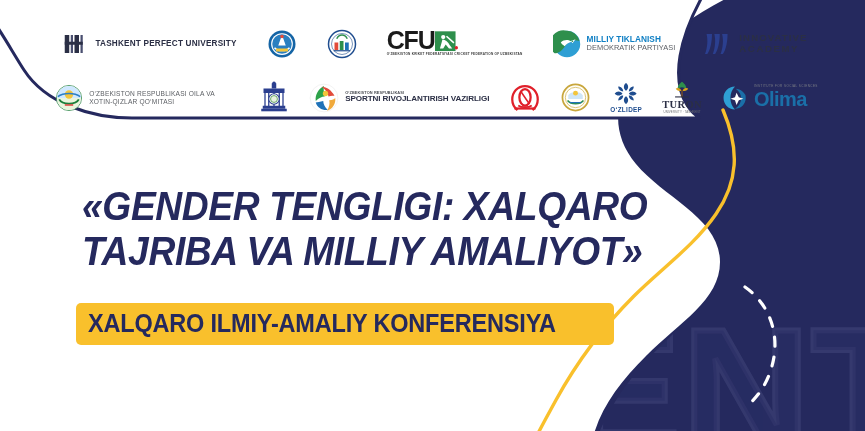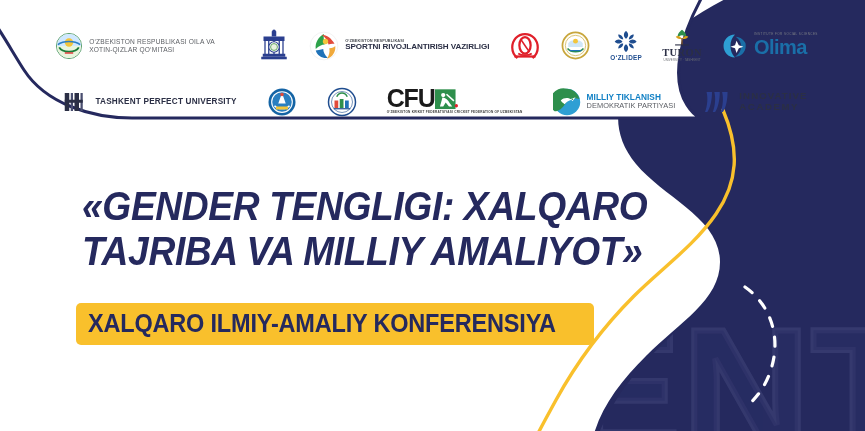--- a/index.html
+++ b/index.html
@@ -62,21 +62,21 @@
     line-height:1.12;
     white-space:nowrap;
     transform:scaleX(.93);
     transform-origin:left center;
   }
   .subtitle-wrap{
     position:absolute; left:76px; top:303px;
     z-index:8;
     background:#f9c02c;
     border-radius:5px;
-    padding:8px 8px 9px 12px;
+    padding:8px 28px 9px 12px;
   }
   .subtitle-wrap .sub{
     font-family:"Liberation Sans Narrow","Liberation Sans",sans-serif;
     font-size:25px; font-weight:700; color:#25295e;
     letter-spacing:-0.2px; line-height:1; white-space:nowrap;
     transform:scaleX(.94); transform-origin:left center;
   }
 </style>
 </head>
 <body>
@@ -129,20 +129,100 @@
                C726,-40 688,8 680,56
                C672,104 700,118 700,118
                L132,118
                C92,118 46,104 24,70
                C6,42 -12,6 -40,-18 Z"></path>
     </g>
   </svg>
 
   <div class="logo-rows">
 
+    <div class="logo-row row2">
+
+      <div class="logo">
+        <svg class="mark" width="26" height="24" viewBox="0 0 34 32">
+          <rect x="2" y="4" width="6" height="24" fill="#2b2f45"></rect>
+          <rect x="10" y="4" width="3" height="24" fill="#4a4f70"></rect>
+          <rect x="15" y="4" width="6" height="24" fill="#2b2f45"></rect>
+          <rect x="23" y="4" width="3" height="24" fill="#4a4f70"></rect>
+          <rect x="2" y="13" width="24" height="4" fill="#2b2f45"></rect>
+        </svg>
+        <div class="w-tpu">TASHKENT PERFECT UNIVERSITY</div>
+      </div>
+
+      <div class="logo">
+        <svg class="mark" width="30" height="30" viewBox="0 0 40 40">
+          <circle cx="20" cy="20" r="18" fill="#1464a5"></circle>
+          <circle cx="20" cy="20" r="14.5" fill="#fff"></circle>
+          <circle cx="20" cy="20" r="13" fill="#2a7fc0"></circle>
+          <path d="M20 8 L25 22 L15 22Z" fill="#fff"></path>
+          <circle cx="20" cy="10" r="2.4" fill="#e24b3a"></circle>
+          <path d="M10 25 C14 30 26 30 30 25" fill="none" stroke="#fff" stroke-width="2"></path>
+          <rect x="12" y="26" width="16" height="4" fill="#f3c53b"></rect>
+        </svg>
+      </div>
+
+      <div class="logo">
+        <svg class="mark" width="30" height="30" viewBox="0 0 40 40">
+          <circle cx="20" cy="20" r="18" fill="#fff" stroke="#1f4d8f" stroke-width="2"></circle>
+          <circle cx="20" cy="20" r="14" fill="#fff" stroke="#1f4d8f" stroke-width="0.8"></circle>
+          <path d="M13 13 C15 9 18 8 20 8 C22 8 25 9 27 13" fill="none" stroke="#2e8f4c" stroke-width="2"></path>
+          <rect x="10" y="18" width="5" height="10" fill="#e24b3a"></rect>
+          <rect x="17" y="16" width="5" height="12" fill="#2e8f4c"></rect>
+          <rect x="24" y="18" width="5" height="10" fill="#1f72b8"></rect>
+          <path d="M9 29 L31 29" stroke="#1f4d8f" stroke-width="1.6"></path>
+        </svg>
+      </div>
+
+      <div class="logo" style="gap:2px;">
+        <div class="wordmark">
+          <div style="display:flex; align-items:flex-start; gap:1px;">
+            <span class="w-cfu">CFU</span>
+            <svg width="23" height="22" viewBox="0 0 28 26" style="margin-top:1px;">
+              <rect x="0" y="0" width="25" height="24" fill="#2e8f4c"></rect>
+              <circle cx="10" cy="7" r="2.6" fill="#fff"></circle>
+              <path d="M9 10 C13 10 16 13 18 17 L21 21 L17 21 L13 16 L10 21 L6 21 L8 14Z" fill="#fff"></path>
+              <path d="M14 6 L23 14" stroke="#fff" stroke-width="2"></path>
+              <circle cx="26" cy="20" r="2" fill="#e0202a"></circle>
+            </svg>
+          </div>
+          <div class="w-cfu-sub">O‘ZBEKISTON KRIKET FEDERATSIYASI CRICKET FEDERATION OF UZBEKISTAN</div>
+        </div>
+      </div>
+
+      <div class="logo">
+        <svg class="mark" width="28" height="28" viewBox="0 0 36 36">
+          <circle cx="18" cy="18" r="17" fill="#2e9fd4"></circle>
+          <path d="M18 1 A17 17 0 0 1 34 14 C26 12 20 14 16 20 C12 26 8 30 2 30 A17 17 0 0 1 18 1Z" fill="#2e8f4c"></path>
+          <path d="M10 16 C14 12 20 12 24 15 C20 16 17 18 15 21 C13 19 11 18 10 16Z" fill="#fff"></path>
+          <path d="M23 14 L29 12 L25 17Z" fill="#fff"></path>
+          <circle cx="25" cy="14.5" r="1" fill="#2e8f4c"></circle>
+        </svg>
+        <div class="wordmark">
+          <div class="w-mtdp1">MILLIY TIKLANISH</div>
+          <div class="w-mtdp2">DEMOKRATIK PARTIYASI</div>
+        </div>
+      </div>
+
+      <div class="logo">
+        <svg class="mark" width="28" height="24" viewBox="0 0 36 30">
+          <path d="M2 2 L9 2 C9 12 7 22 3 28 L0 28 C3 20 4 10 2 2Z" fill="#2b3f8f"></path>
+          <path d="M12 2 L19 2 C19 12 17 22 13 28 L10 28 C13 20 14 10 12 2Z" fill="#2b3f8f"></path>
+          <path d="M22 2 L29 2 C29 12 27 22 23 28 L20 28 C23 20 24 10 22 2Z" fill="#2b3f8f"></path>
+        </svg>
+        <div class="wordmark">
+          <div class="w-ia1">INNOVATIVE</div>
+          <div class="w-ia2">ACADEMY</div>
+        </div>
+      </div>
+    </div>
+
     <div class="logo-row row1">
 
       <div class="logo">
         <svg class="mark" width="28" height="28" viewBox="0 0 40 40">
           <circle cx="20" cy="20" r="18" fill="#fff" stroke="#1c7d3a" stroke-width="1"></circle>
           <path d="M20 3 A17 17 0 0 1 37 20 L3 20 A17 17 0 0 1 20 3Z" fill="#cfe8ff"></path>
           <path d="M3 20 L37 20 A17 17 0 0 1 20 37 A17 17 0 0 1 3 20Z" fill="#e9f5dd"></path>
           <circle cx="20" cy="15" r="6" fill="#f3c53b"></circle>
           <path d="M6 22 C10 30 30 30 34 22" fill="none" stroke="#1c7d3a" stroke-width="2.6"></path>
           <path d="M4 18 C12 12 28 12 36 18" fill="none" stroke="#2b7fc4" stroke-width="2.2"></path>
@@ -235,100 +315,20 @@
           <path d="M17 2 C8 2 2 9 2 17 C2 25 8 32 17 32 C13 28 11 23 11 17 C11 11 13 6 17 2Z" fill="#2e9fd4"></path>
           <path d="M30 12 C27 8 23 5 18 5 C23 9 25 13 25 17 C25 23 22 28 17 31 C25 31 31 25 31 17 C31 15 31 13 30 12Z" fill="#1a6fa8"></path>
           <path d="M19 10 L22 16 L28 18 L22 20 L19 26 L17 20 L11 18 L17 16Z" fill="#ffffff"></path>
         </svg>
         <div class="wordmark">
           <div class="w-olima-sub">INSTITUTE FOR SOCIAL SCIENCES</div>
           <div class="w-olima">Olima</div>
         </div>
       </div>
     </div>
-
-    <div class="logo-row row2">
-
-      <div class="logo">
-        <svg class="mark" width="26" height="24" viewBox="0 0 34 32">
-          <rect x="2" y="4" width="6" height="24" fill="#2b2f45"></rect>
-          <rect x="10" y="4" width="3" height="24" fill="#4a4f70"></rect>
-          <rect x="15" y="4" width="6" height="24" fill="#2b2f45"></rect>
-          <rect x="23" y="4" width="3" height="24" fill="#4a4f70"></rect>
-          <rect x="2" y="13" width="24" height="4" fill="#2b2f45"></rect>
-        </svg>
-        <div class="w-tpu">TASHKENT PERFECT UNIVERSITY</div>
-      </div>
-
-      <div class="logo">
-        <svg class="mark" width="30" height="30" viewBox="0 0 40 40">
-          <circle cx="20" cy="20" r="18" fill="#1464a5"></circle>
-          <circle cx="20" cy="20" r="14.5" fill="#fff"></circle>
-          <circle cx="20" cy="20" r="13" fill="#2a7fc0"></circle>
-          <path d="M20 8 L25 22 L15 22Z" fill="#fff"></path>
-          <circle cx="20" cy="10" r="2.4" fill="#e24b3a"></circle>
-          <path d="M10 25 C14 30 26 30 30 25" fill="none" stroke="#fff" stroke-width="2"></path>
-          <rect x="12" y="26" width="16" height="4" fill="#f3c53b"></rect>
-        </svg>
-      </div>
-
-      <div class="logo">
-        <svg class="mark" width="30" height="30" viewBox="0 0 40 40">
-          <circle cx="20" cy="20" r="18" fill="#fff" stroke="#1f4d8f" stroke-width="2"></circle>
-          <circle cx="20" cy="20" r="14" fill="#fff" stroke="#1f4d8f" stroke-width="0.8"></circle>
-          <path d="M13 13 C15 9 18 8 20 8 C22 8 25 9 27 13" fill="none" stroke="#2e8f4c" stroke-width="2"></path>
-          <rect x="10" y="18" width="5" height="10" fill="#e24b3a"></rect>
-          <rect x="17" y="16" width="5" height="12" fill="#2e8f4c"></rect>
-          <rect x="24" y="18" width="5" height="10" fill="#1f72b8"></rect>
-          <path d="M9 29 L31 29" stroke="#1f4d8f" stroke-width="1.6"></path>
-        </svg>
-      </div>
-
-      <div class="logo" style="gap:2px;">
-        <div class="wordmark">
-          <div style="display:flex; align-items:flex-start; gap:1px;">
-            <span class="w-cfu">CFU</span>
-            <svg width="23" height="22" viewBox="0 0 28 26" style="margin-top:1px;">
-              <rect x="0" y="0" width="25" height="24" fill="#2e8f4c"></rect>
-              <circle cx="10" cy="7" r="2.6" fill="#fff"></circle>
-              <path d="M9 10 C13 10 16 13 18 17 L21 21 L17 21 L13 16 L10 21 L6 21 L8 14Z" fill="#fff"></path>
-              <path d="M14 6 L23 14" stroke="#fff" stroke-width="2"></path>
-              <circle cx="26" cy="20" r="2" fill="#e0202a"></circle>
-            </svg>
-          </div>
-          <div class="w-cfu-sub">O‘ZBEKISTON KRIKET FEDERATSIYASI CRICKET FEDERATION OF UZBEKISTAN</div>
-        </div>
-      </div>
-
-      <div class="logo">
-        <svg class="mark" width="28" height="28" viewBox="0 0 36 36">
-          <circle cx="18" cy="18" r="17" fill="#2e9fd4"></circle>
-          <path d="M18 1 A17 17 0 0 1 34 14 C26 12 20 14 16 20 C12 26 8 30 2 30 A17 17 0 0 1 18 1Z" fill="#2e8f4c"></path>
-          <path d="M10 16 C14 12 20 12 24 15 C20 16 17 18 15 21 C13 19 11 18 10 16Z" fill="#fff"></path>
-          <path d="M23 14 L29 12 L25 17Z" fill="#fff"></path>
-          <circle cx="25" cy="14.5" r="1" fill="#2e8f4c"></circle>
-        </svg>
-        <div class="wordmark">
-          <div class="w-mtdp1">MILLIY TIKLANISH</div>
-          <div class="w-mtdp2">DEMOKRATIK PARTIYASI</div>
-        </div>
-      </div>
-
-      <div class="logo">
-        <svg class="mark" width="28" height="24" viewBox="0 0 36 30">
-          <path d="M2 2 L9 2 C9 12 7 22 3 28 L0 28 C3 20 4 10 2 2Z" fill="#2b3f8f"></path>
-          <path d="M12 2 L19 2 C19 12 17 22 13 28 L10 28 C13 20 14 10 12 2Z" fill="#2b3f8f"></path>
-          <path d="M22 2 L29 2 C29 12 27 22 23 28 L20 28 C23 20 24 10 22 2Z" fill="#2b3f8f"></path>
-        </svg>
-        <div class="wordmark">
-          <div class="w-ia1">INNOVATIVE</div>
-          <div class="w-ia2">ACADEMY</div>
-        </div>
-      </div>
-    </div>
   </div>
 
   <div class="headline">
     <div class="line">«GENDER TENGLIGI: XALQARO</div>
     <div class="line">TAJRIBA VA MILLIY AMALIYOT»</div>
   </div>
 
   <div class="subtitle-wrap">
     <div class="sub">XALQARO ILMIY-AMALIY KONFERENSIYA</div>
   </div>

